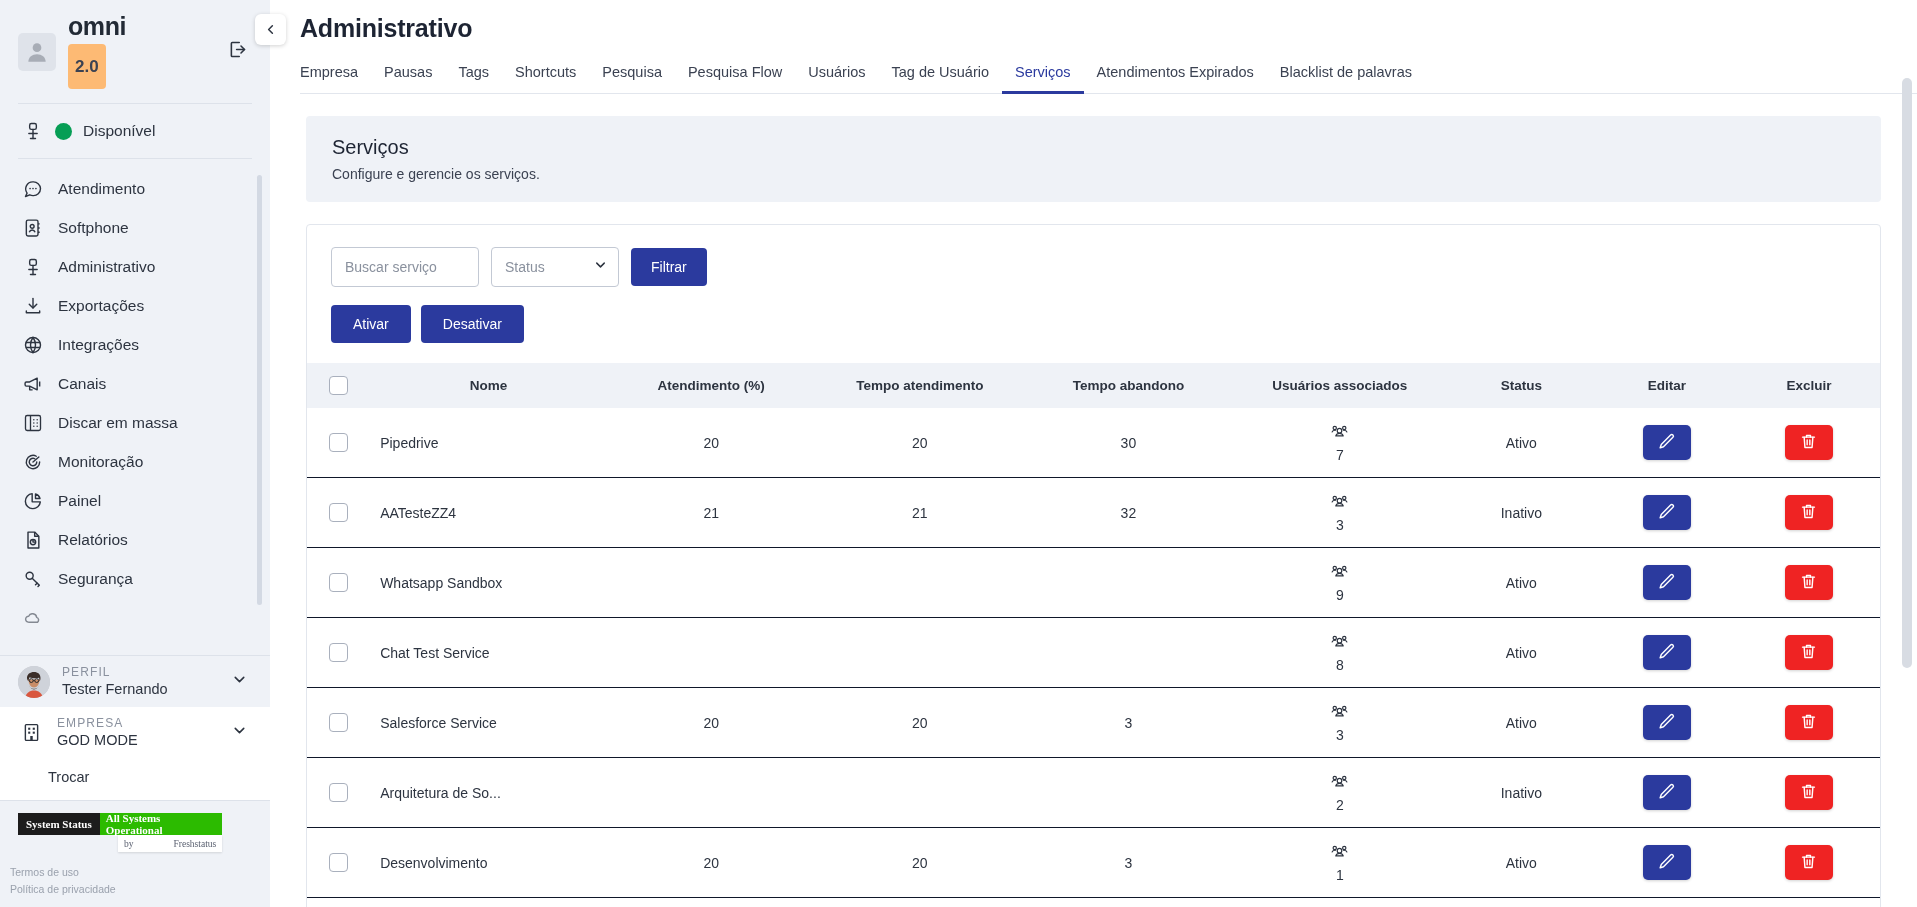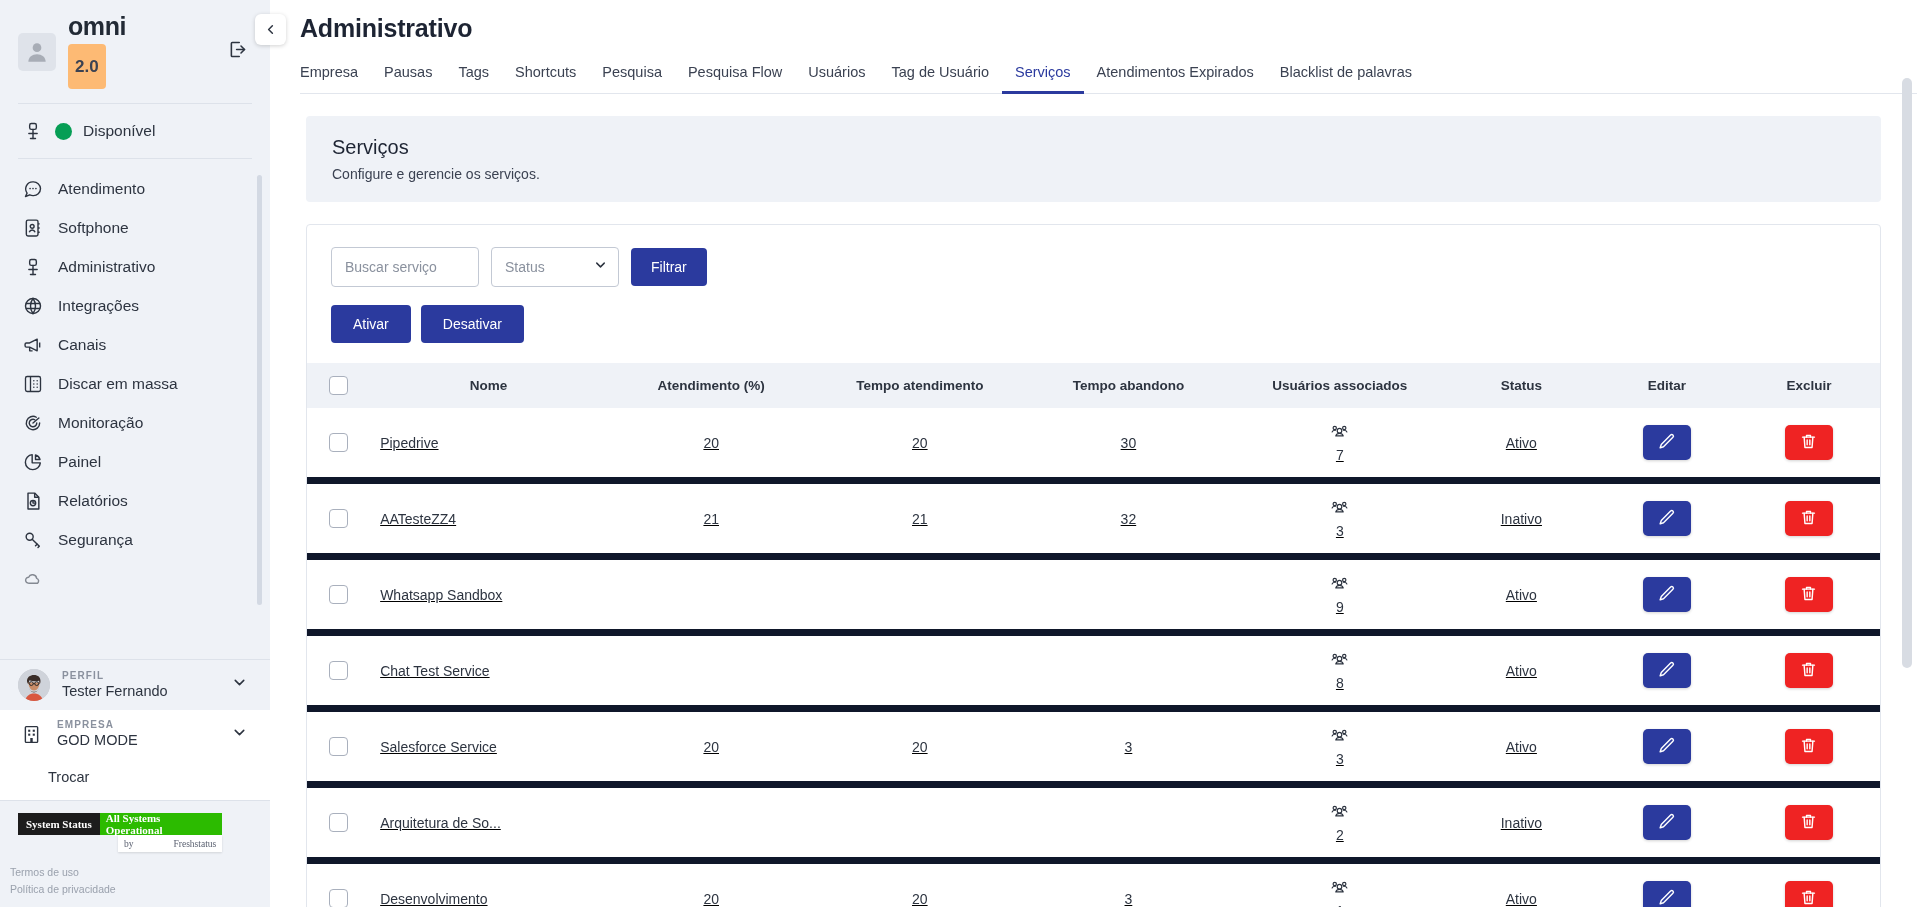--- a/index.html
+++ b/index.html
@@ -53,21 +53,21 @@
   .sb-bottom { flex: 0 0 auto; }
   .sb-bot-divider { height: 1px; background: #dde2ea; }
   .acct-row {
     display: flex; align-items: center; gap: 12px;
     padding: 9px 18px; cursor: pointer; position: relative;
   }
   .acct-row.white { background: #ffffff; }
   .acct-pic { width: 32px; height: 32px; border-radius: 50%; flex: 0 0 32px; overflow: hidden; background: #c9ccd3; }
   .acct-ico { width: 27px; height: 27px; flex: 0 0 27px; display: flex; align-items: center; justify-content: center; }
   .acct-txt { flex: 1; line-height: 1.25; min-width: 0; }
-  .acct-label { font-size: 10px; letter-spacing: 1.1px; color: #8a919e; font-weight: bold; }
+  .acct-label { font-size: 12px; letter-spacing: 1.1px; color: #8a919e; font-weight: normal; }
   .acct-value { font-size: 14.5px; color: #2d3440; white-space: nowrap; overflow: hidden; text-overflow: ellipsis; }
   .acct-chev { flex: 0 0 auto; padding-right: 4px; }
 
   .trocar-row { background: #ffffff; padding: 10px 18px 14px 48px; }
   .trocar-link { font-size: 14.5px; color: #2d3440; cursor: pointer; }
 
   .sysstatus-wrap { padding: 12px 18px 4px 18px; position: relative; font-family: Liberation Serif, serif; }
   .sysstatus-bar { display: flex; height: 22px; width: 204px; font-size: 11px; font-weight: bold; }
   .ss-left { background: #1c1c1c; color: #fff; display: flex; align-items: center; justify-content: center; padding: 0 8px; }
   .ss-right { background: #2cbb00; color: #fff; display: flex; align-items: center; justify-content: center; flex: 1; padding: 0 6px; }
@@ -135,21 +135,21 @@
   .bulk { display: flex; gap: 10px; padding: 18px 24px 20px 24px; }
   .btn-bulk { padding: 11px 22px; font-weight: 500; }
 
   table { width: 100%; border-collapse: collapse; }
   thead tr { background: #eff2f7; }
   th {
     font-size: 13.5px; color: #2d3440; font-weight: bold;
     padding: 13px 6px; text-align: center; white-space: nowrap;
   }
   td { padding: 14px 6px; text-align: center; font-size: 14px; color: #2d3440; }
-  tbody tr { border-bottom: 7px solid #0f172a; text-decoration: underline; }
+  tbody tr { border-bottom: 1px solid #0f172a; }
   .col-chk { width: 56px; }
   .col-nome { width: 210px; text-align: left !important; padding-left: 10px !important; }
   .col-narrow { width: 185px; }
   .col-users { width: 190px; }
   .col-status { width: 132px; }
   .col-act { width: 126px; }
   th.col-nome { text-align: center !important; padding-left: 6px !important; }
 
   .chk {
     width: 19px; height: 19px; border: 1.5px solid #a9b0bd; border-radius: 4px;
@@ -248,20 +248,30 @@
             <path d="M12 10v5"></path>
             <path d="M7 15h10"></path>
             <path d="M12 15v6"></path>
             <path d="M9 21h6"></path>
         </svg>
       </span>
       <span>Administrativo</span>
     </div>
 
 
+    <div class="nav-item">
+      <span class="nav-ico">
+        <svg width="20" height="20" viewBox="0 0 24 24" fill="none" stroke="#2d3440" stroke-width="1.7" stroke-linecap="round" stroke-linejoin="round">
+          <path d="M12 3v11"></path>
+            <path d="M7.5 10l4.5 4.5 4.5-4.5"></path>
+            <path d="M4 18v2h16v-2"></path>
+        </svg>
+      </span>
+      <span>Exportações</span>
+    </div>
 
     <div class="nav-item">
       <span class="nav-ico">
         <svg width="20" height="20" viewBox="0 0 24 24" fill="none" stroke="#2d3440" stroke-width="1.7">
           <circle cx="12" cy="12" r="9"></circle>
             <path d="M3.5 9h17M3.5 15h17"></path>
             <path d="M12 3a15 15 0 0 1 0 18a15 15 0 0 1 0-18z"></path>
         </svg>
       </span>
       <span>Integrações</span>

